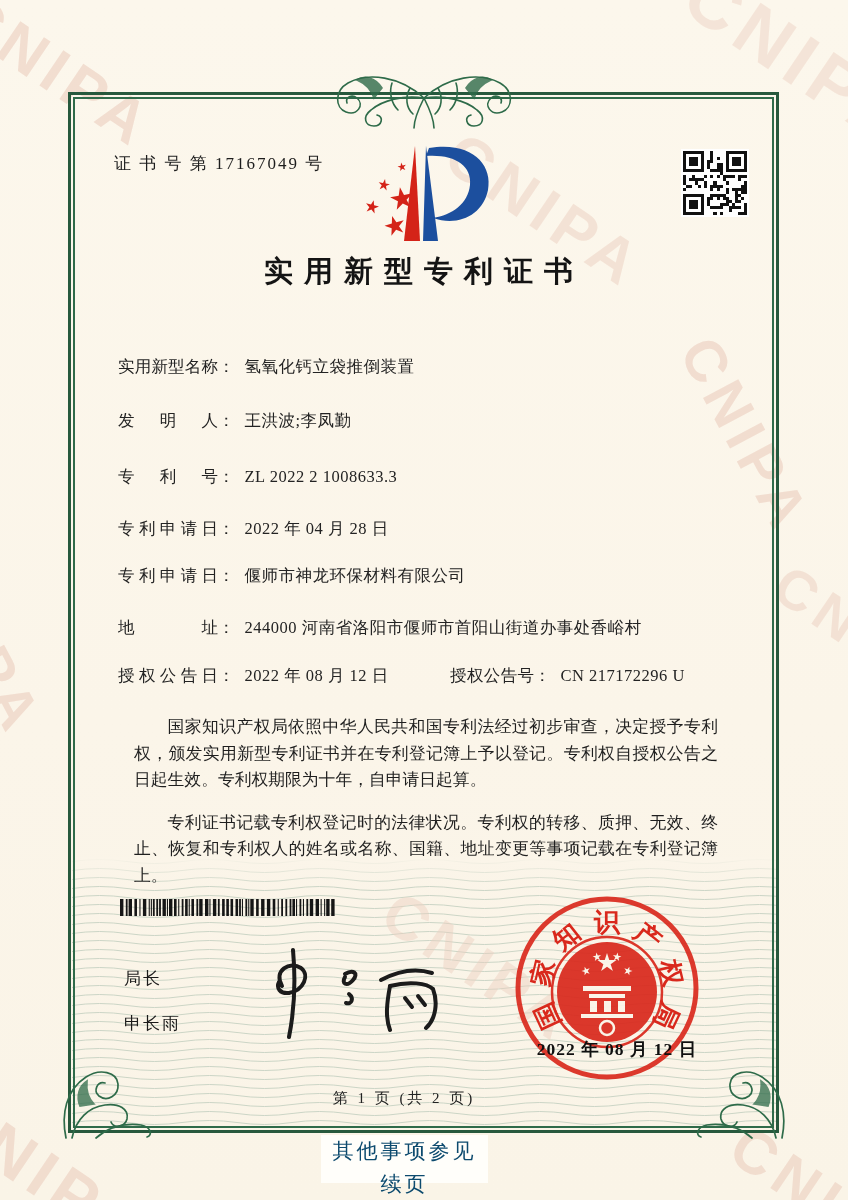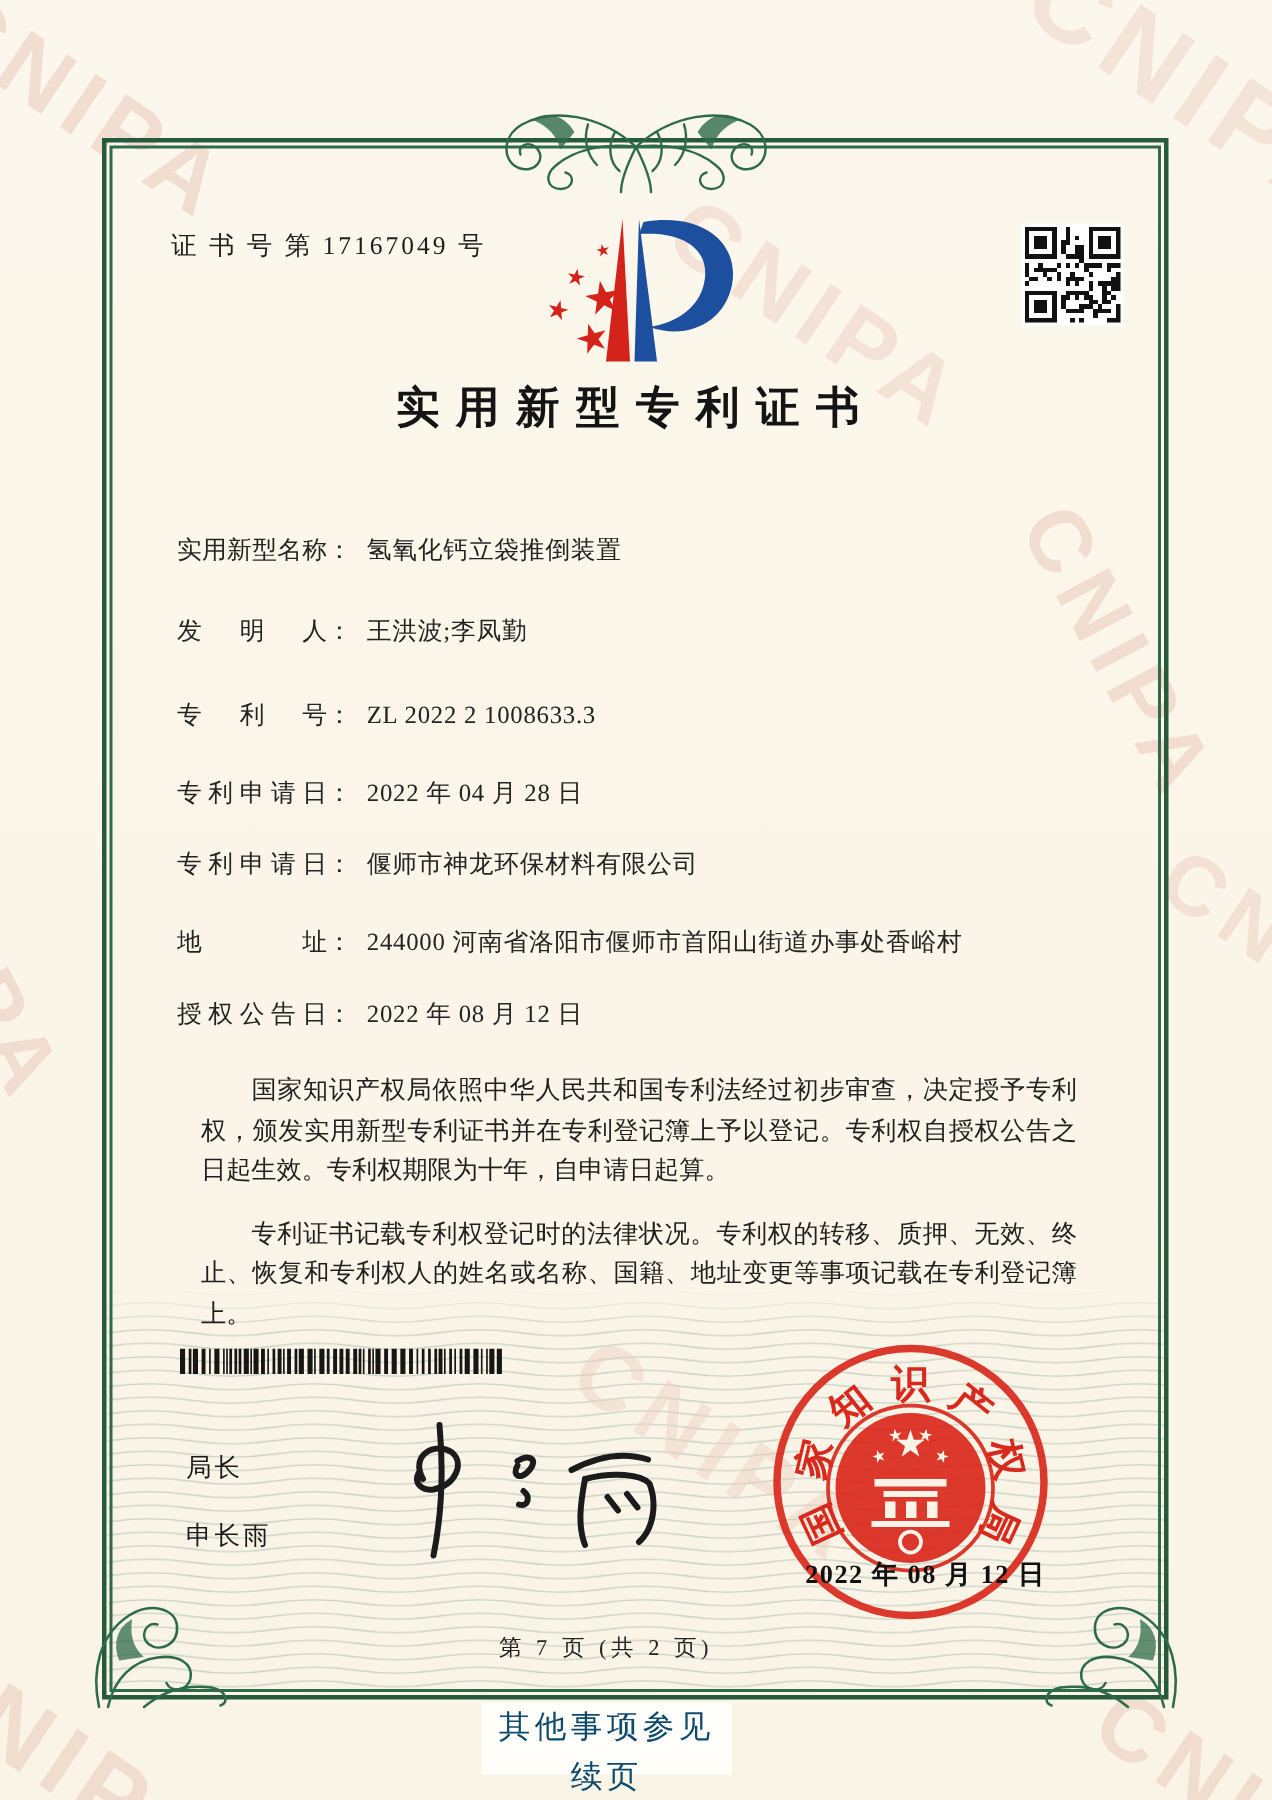--- a/index.html
+++ b/index.html
@@ -253,20 +253,23 @@
       <span class="flabel">专利申请日</span><span class="colon">：</span><span class="fvalue">2022 年 04 月 28 日</span>
     </div>
     <div class="field-row" style="top:565px">
       <span class="flabel">专利申请日</span><span class="colon">：</span><span class="fvalue">偃师市神龙环保材料有限公司</span>
     </div>
     <div class="field-row" style="top:617px">
       <span class="flabel">地址</span><span class="colon">：</span><span class="fvalue">244000 河南省洛阳市偃师市首阳山街道办事处香峪村</span>
     </div>
     <div class="field-row" style="top:665px">
       <span class="flabel">授权公告日</span><span class="colon">：</span><span class="fvalue">2022 年 08 月 12 日</span>
+      <span class="field-pair2">
+        <span class="flabel">授权公告号</span><span class="colon">：</span><span class="fvalue">CN 217172296 U</span>
+      </span>
     </div>
 
     <div class="body-text">
       <p>国家知识产权局依照中华人民共和国专利法经过初步审查，决定授予专利权，颁发实用新型专利证书并在专利登记簿上予以登记。专利权自授权公告之日起生效。专利权期限为十年，自申请日起算。</p>
       <p>专利证书记载专利权登记时的法律状况。专利权的转移、质押、无效、终止、恢复和专利权人的姓名或名称、国籍、地址变更等事项记载在专利登记簿上。</p>
     </div>
 
     <svg class="barcode" id="barcode" width="220" height="17" viewBox="0 0 220 17">
         <rect x="0" y="0" width="3.4" height="17" fill="#161616"></rect>
         <rect x="5.8" y="0" width="1.8" height="17" fill="#161616"></rect>
@@ -366,17 +369,17 @@
           <rect x="78" y="108" width="7" height="11"></rect>
           <rect x="92" y="108" width="7" height="11"></rect>
           <rect x="106" y="108" width="7" height="11"></rect>
           <rect x="69" y="121" width="52" height="4"></rect>
         </g>
         <circle cx="95" cy="135" r="7" fill="none" stroke="#fbf5e9" stroke-width="2.5"></circle>
       </g>
     </svg>
     <div class="seal-date">2022 年 08 月 12 日</div>
 
-    <div class="page-info">第 7 页 (共 2 页)</div>
+    <div class="page-info">第 1 页 (共 2 页)</div>
     <div class="cont-box">其他事项参见续页</div>
 
   </div>
 </div>
 
 </body></html>

